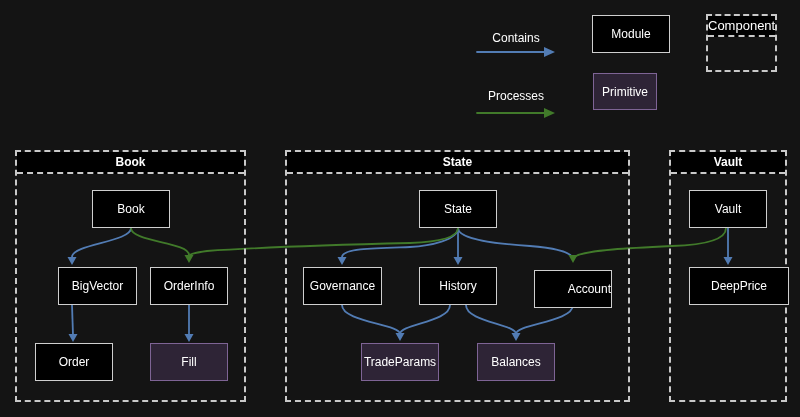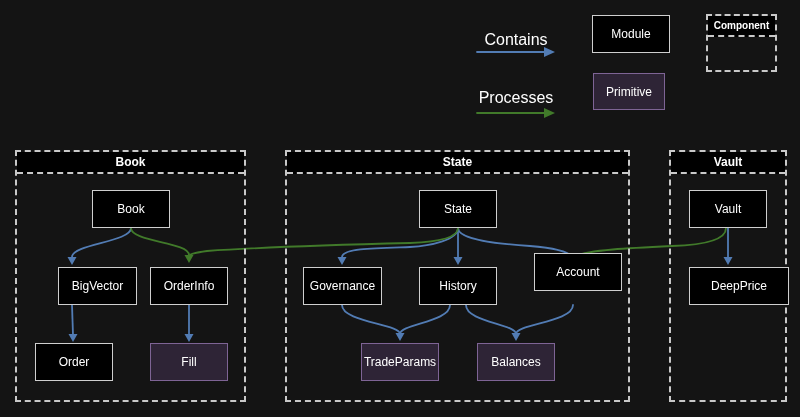--- a/index.html
+++ b/index.html
@@ -19,21 +19,21 @@
     background:var(--background);
     font-family:"Liberation Sans", sans-serif;
     color:var(--text);
   }
   .abs{position:absolute;}
   .page-title{
     font-size:23px;font-weight:bold;letter-spacing:.2px;margin:0;
     left:171px;top:57px;
   }
   
-  .legend-label{font-size:16px;text-align:center;width:78px;}
+  .legend-label{font-size:12px;text-align:center;width:78px;}
   
   .node{
     display:flex;align-items:center;justify-content:center;
     height:38px;box-sizing:border-box;font-size:12px;text-align:center;
   }
   .node.module{background:var(--module-fill);border:1.5px solid var(--module-border);}
   .node.primitive{background:var(--primitive-fill);border:1.5px solid var(--primitive-border);}
   
   .container{
     box-sizing:border-box;border:2px dashed var(--dashed-border);
@@ -42,21 +42,21 @@
   .container-header{
     height:20px;line-height:20px;background:#000;
     border-bottom:2px dashed var(--dashed-border);
     font-size:12px;font-weight:bold;text-align:center;
   }
   .component-box{
     box-sizing:border-box;border:2px dashed var(--dashed-border);
   }
   .component-header{
     height:19px;line-height:19px;border-bottom:2px dashed var(--dashed-border);
-    font-size:10px;font-weight:bold;text-align:center;background:#000;
+    font-size:13px;font-weight:normal;text-align:center;background:#000;
   }
   
   svg.edges{position:absolute;left:0;top:0;pointer-events:none;}
   .edge-c{stroke:var(--contains-arrow);stroke-width:1.8;fill:none;stroke-linecap:round;}
   .edge-p{stroke:var(--processes-arrow);stroke-width:1.8;fill:none;stroke-linecap:round;}
   .head-c{fill:var(--contains-arrow);stroke:none;}
   .head-p{fill:var(--processes-arrow);stroke:none;}
 </style>
 </head>
 <body>
@@ -129,21 +129,21 @@
       <polygon class="head-p" points="573,263 568.5,255 577.5,255"></polygon>
     </g>
   </svg>
 
   <div class="abs legend-label" style="left:477px;top:31px;">Contains</div>
   <div class="abs legend-label" style="left:477px;top:89px;">Processes</div>
 
   <div class="abs node module" style="left:592px;top:15px;width:78px;">
     <span>Module</span>
   </div>
-  <div class="abs node primitive" style="left:593px;top:73px;width:72px;height:37px;">
+  <div class="abs node primitive" style="left:593px;top:73px;width:64px;height:37px;">
     <span>Primitive</span>
   </div>
   <div class="abs component-box" style="left:706px;top:14px;width:71px;height:58px;">
     <div class="component-header">Component</div>
   </div>
 
   <div class="abs container" style="left:15px;top:150px;width:231px;height:252px;">
     <div class="container-header">Book</div>
   </div>
 
@@ -173,21 +173,21 @@
 
   <div class="abs node module" style="left:419px;top:190px;width:78px;">
     <span>State</span>
   </div>
   <div class="abs node module" style="left:419px;top:267px;width:78px;">
     <span>History</span>
   </div>
   <div class="abs node module" style="left:303px;top:267px;width:79px;">
     <span>Governance</span>
   </div>
-  <div class="abs node module" style="left:534px;top:253px;width:88px;">
+  <div class="abs node module" style="left:534px;top:270px;width:78px;justify-content:flex-end;">
     <span>Account</span>
   </div>
   <div class="abs node primitive" style="left:361px;top:343px;width:78px;justify-content:center;">
     <span>TradeParams</span>
   </div>
   <div class="abs node primitive" style="left:477px;top:343px;width:78px;">
     <span>Balances</span>
   </div>
 
   <div class="abs node module" style="left:689px;top:190px;width:78px;">

